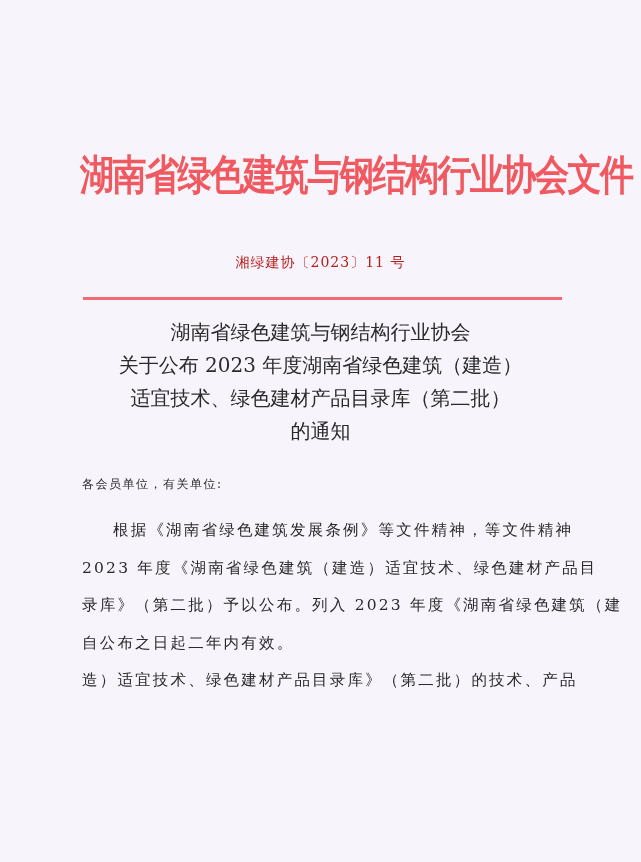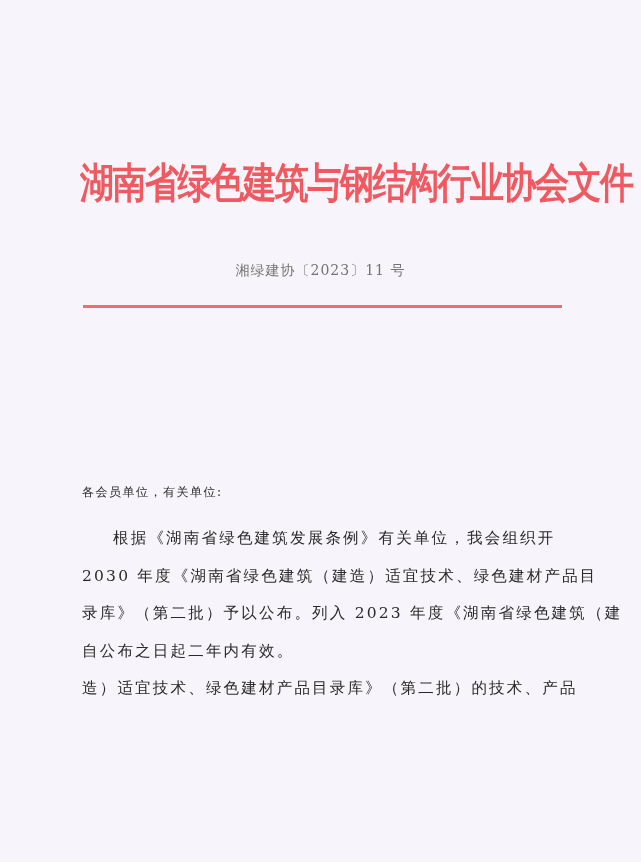--- a/index.html
+++ b/index.html
@@ -3,36 +3,36 @@
 <meta charset="utf-8">
 <style>
   html, body { margin: 0; padding: 0; }
   body {
     width: 641px; height: 862px; overflow: hidden;
     background: #f7f4fb;
     position: relative;
     font-family: "DejaVu Serif", "Liberation Serif", serif;
     color: #2a2a2a;
   }
-  .page { position: absolute; left: 0; top: 16px; width: 641px; height: 636px; }
+  .page { position: absolute; left: 0; top: 8px; width: 641px; height: 636px; }
   .header-title {
     position: absolute; left: 80px; top: 140px; width: 482px;
     text-align: center;
     font-family: "DejaVu Sans", "Liberation Sans", sans-serif;
     font-weight: bold;
     font-size: 34px;
     letter-spacing: -1.5px;
     color: #f0595f;
     transform: scaleY(1.22);
     transform-origin: top center;
     white-space: nowrap;
   }
   .doc-number {
     position: absolute; left: 0; width: 641px; top: 246px;
-    text-align: center; font-size: 14px; color: #737373;
+    text-align: center; font-size: 14px; color: #b91c1c;
     letter-spacing: 1px;
   }
   .red-rule {
     position: absolute; left: 83px; top: 289px; width: 479px; height: 3px;
     background: #f26b72;
   }
   .subject {
     position: absolute; left: 0; width: 641px; top: 308px;
     text-align: center; font-size: 20px; line-height: 33px;
     color: #2a2a2a;
@@ -51,23 +51,29 @@
   .indent { padding-left: 31px; }
 </style>
 </head>
 <body>
 
 <div class="page">
   <div class="header-title">湖南省绿色建筑与钢结构行业协会文件</div>
   <div class="doc-number">湘绿建协〔2023〕11 号</div>
   <div class="red-rule"></div>
 
+  <div class="subject">
+    <div>湖南省绿色建筑与钢结构行业协会</div>
+    <div>关于公布 2023 年度湖南省绿色建筑（建造）</div>
+    <div>适宜技术、绿色建材产品目录库（第二批）</div>
+    <div>的通知</div>
+  </div>
 
   <div class="salutation">各会员单位，有关单位:</div>
 
   <div class="body-text">
-    <div class="indent">根据《湖南省绿色建筑发展条例》有关单位，我会组织开</div>
-    <div>2030 年度《湖南省绿色建筑（建造）适宜技术、绿色建材产品目</div>
+    <div class="indent">根据《湖南省绿色建筑发展条例》等文件精神，等文件精神</div>
+    <div>2023 年度《湖南省绿色建筑（建造）适宜技术、绿色建材产品目</div>
     <div>录库》（第二批）予以公布。列入 2023 年度《湖南省绿色建筑（建</div>
     <div>自公布之日起二年内有效。</div>
     <div>造）适宜技术、绿色建材产品目录库》（第二批）的技术、产品</div>
   </div>
 </div>
 
 </body></html>

